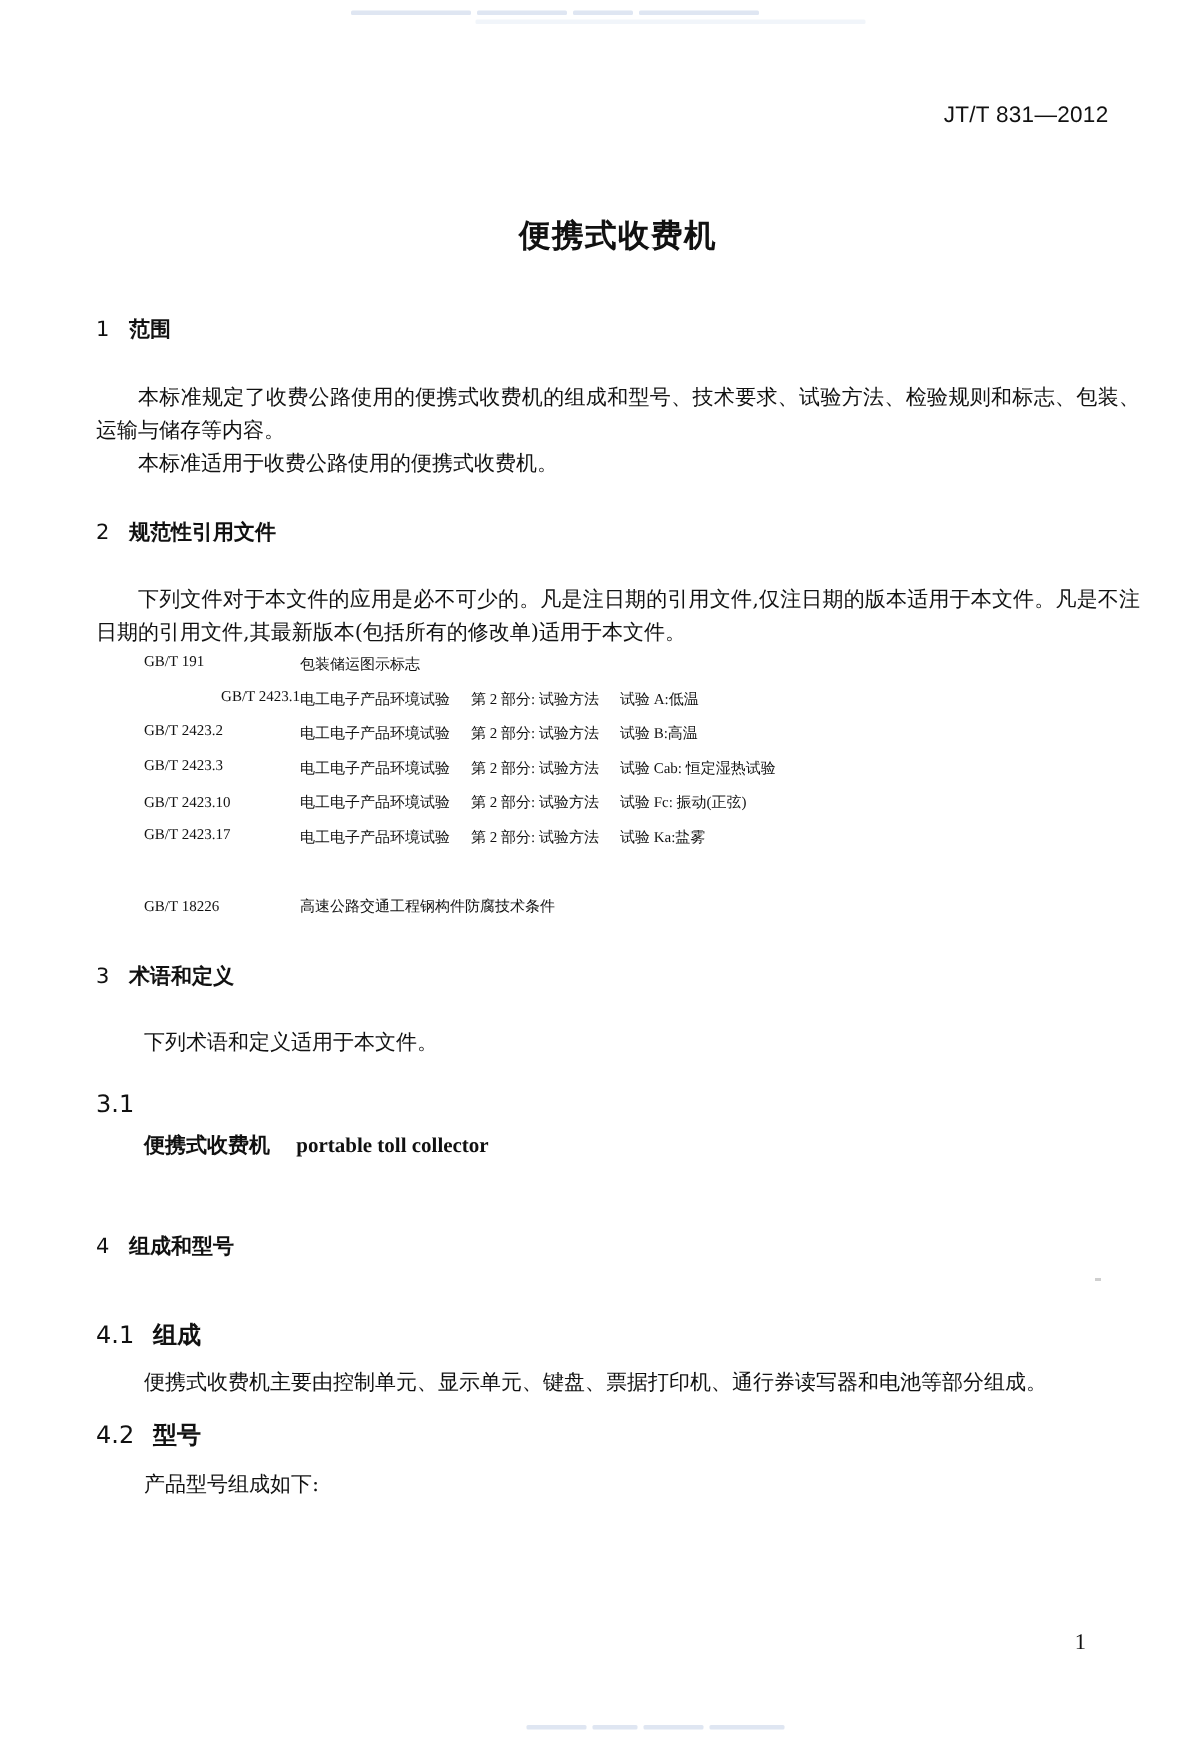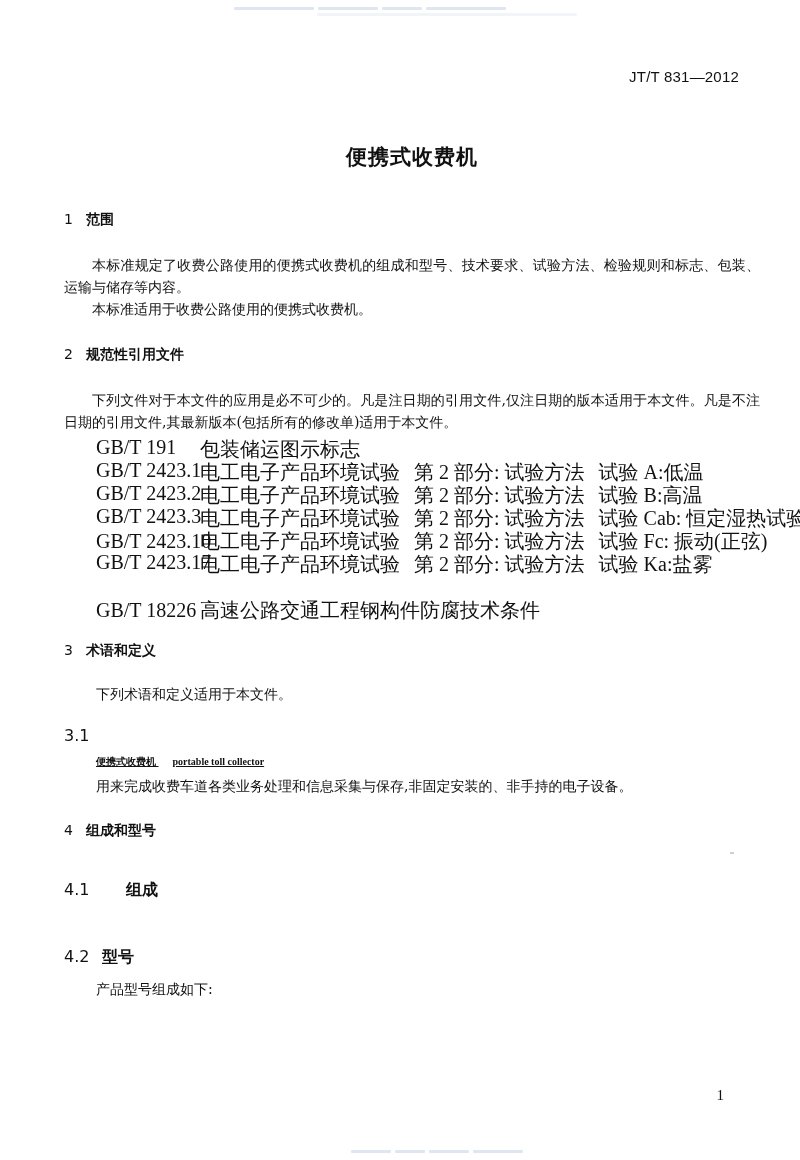--- a/index.html
+++ b/index.html
@@ -48,32 +48,31 @@
     .para {
       position: absolute; left: 52px; width: 696px;
       font-size: 14px; line-height: 22px; text-indent: 28px;
       text-align: justify;
     }
     .line {
       position: absolute; left: 80px; font-size: 14px; white-space: nowrap;
     }
 
     .ref-row {
-      position: absolute; left: 84px; font-size: 20px; display: flex; white-space: nowrap;
+      position: absolute; left: 84px; font-size: 10px; display: flex; white-space: nowrap;
       font-family: "Liberation Serif", "DejaVu Serif", serif;
     }
     .ref-row .code { width: 104px; }
     .ref-row .title { }
     .ref-row .part { margin-left: 14px; }
     .ref-row .method { margin-left: 14px; }
 
     .term {
-      position: absolute; left: 84px; font-size: 10px; font-weight: bold; white-space: nowrap;
+      position: absolute; left: 84px; font-size: 14px; font-weight: bold; white-space: nowrap;
       font-family: "Liberation Serif", "DejaVu Serif", serif;
-      text-decoration: underline;
     }
     .term .en { margin-left: 14px; }
 
     .page-number {
       position: absolute; right: 88px; top: 1087px; font-size: 15px;
       font-family: "Liberation Serif", "DejaVu Serif", serif;
     }
     .speck { position: absolute; width: 4px; height: 2px; background: #cfcfcf; }
   </style>
 </head>
@@ -151,31 +150,31 @@
   </div>
   <div class="line" style="top:686px; left:84px;">下列术语和定义适用于本文件。</div>
 
   <div class="h2" style="top:726px;">
     <span class="num">3.1</span>
   </div>
   <div class="term" style="top:755px;">
     <span>便携式收费机</span>
     <span class="en">portable toll collector</span>
   </div>
-  <div class="line" style="top:778px; left:84px;">用来完成收费车道各类业务处理和信息采集与保存,非固定安装的、非手持的电子设备。</div>
 
   <div class="h1" style="top:822px;">
     <span class="num">4</span>
     <span>组成和型号</span>
   </div>
 
-  <div class="h2" style="top:880px;gap:24px;">
+  <div class="h2" style="top:880px;">
     <span class="num">4.1</span>
     <span class="title">组成</span>
   </div>
+  <div class="line" style="top:913px; left:84px;">便携式收费机主要由控制单元、显示单元、键盘、票据打印机、通行券读写器和电池等部分组成。</div>
 
   <div class="h2" style="top:947px;">
     <span class="num">4.2</span>
     <span class="title">型号</span>
   </div>
   <div class="line" style="top:981px; left:84px;">产品型号组成如下:</div>
 
   <div class="speck" style="left:718px; top:852px;"></div>
 
   <div class="page-number">1</div>

